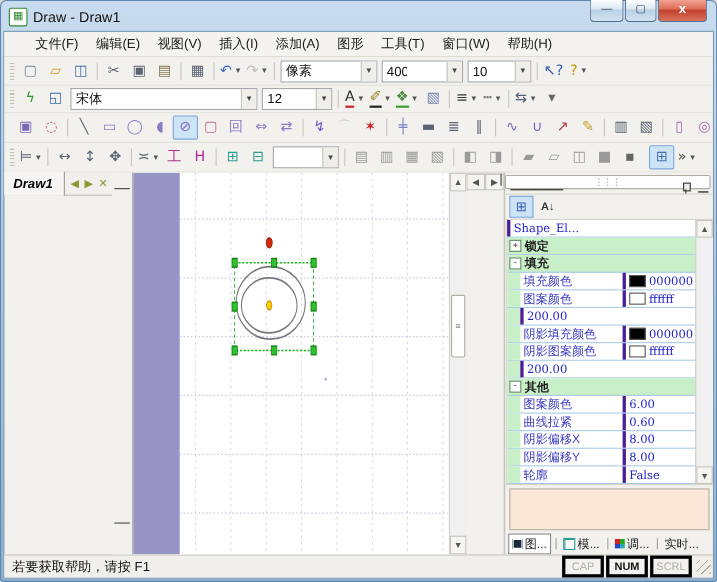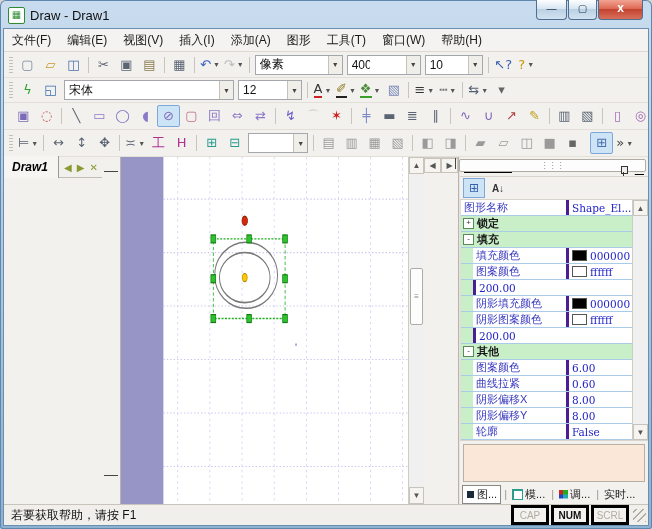--- a/index.html
+++ b/index.html
@@ -14,21 +14,21 @@
   .title{font-size:13px;color:#111;}
   .capbtns{position:absolute;right:6px;top:-3px;display:flex;}
   .capbtn{height:19px;border:1px solid #4f6f8f;border-top:none;border-radius:0 0 4px 4px;
     background:linear-gradient(#fdfeff,#d8e6f2 45%,#b9cfe2 46%,#d2e3f2);
     color:#24364a;font-size:10px;text-align:center;line-height:17px;margin-left:1px;}
   .capbtn.min{width:29px;}.capbtn.max{width:27px;}
   .capbtn.close{width:43px;background:linear-gradient(#f2a393,#dd6a55 45%,#c1402c 46%,#d9705c);
     color:#fff;font-weight:bold;font-size:12px;}
   
   .content{flex:1;background:#f2f1ee;border:1px solid #6a8eae;display:flex;flex-direction:column;min-height:0;}
-  .menubar{height:22px;background:#f4f3f1;border-bottom:1px solid #ddd9d2;display:flex;align-items:center;font-size:12px;padding-left:0;}
+  .menubar{height:22px;background:#f4f3f1;border-bottom:1px solid #ddd9d2;display:flex;align-items:center;font-size:12px;padding-left:20px;}
   .menu-item{padding:2px 8px;color:#1a1a1a;}
   .tbar{background:#f2f1ee;border-bottom:1px solid #e3e0da;display:flex;align-items:center;padding:0 2px;}
   .t1{height:25px;} .t2{height:24px;} .t3{height:26px;} .t4{height:26px;}
   .grip{width:4px;height:16px;margin:0 3px;background:repeating-linear-gradient(#c4c0b8 0 1px,transparent 1px 3px);}
   .tsep{width:1px;height:16px;background:#c9c5bd;margin:0 3px;flex:0 0 auto;}
   .tgap{width:6px;}
   .tbtn{display:inline-flex;align-items:center;justify-content:center;height:20px;min-width:19px;
     padding:0 1px;border:1px solid transparent;border-radius:2px;flex:0 0 auto;}
   .tbtn .g{font-size:13px;line-height:18px;font-family:"DejaVu Sans",sans-serif;}
   .tbtn .g.ul{border-bottom:2px solid;line-height:14px;}
@@ -505,21 +505,20 @@
           <span class="pin-icon"></span>
           <span class="pclose">✕</span>
         </div>
         <div class="ptools">
           <span class="ptbtn active">⊞</span>
           <span class="ptbtn az">A↓</span>
         </div>
         <div class="pgrid">
           <div class="pgrows">
               <div class="pg-row name">
-                <span class="pg-label">图形名称</span>
                 <span class="pg-val">
                   <span>Shape_El...</span>
                 </span>
               </div>
               <div class="pg-cat">
                 <span class="pg-exp">+</span>
                 <span>锁定</span>
               </div>
               <div class="pg-cat">
                 <span class="pg-exp">-</span>

